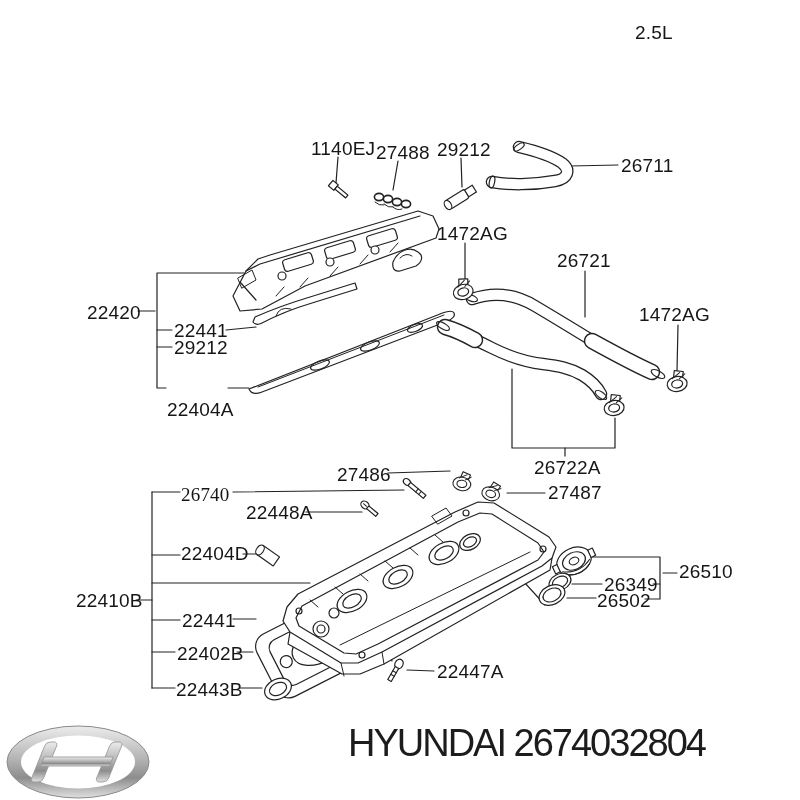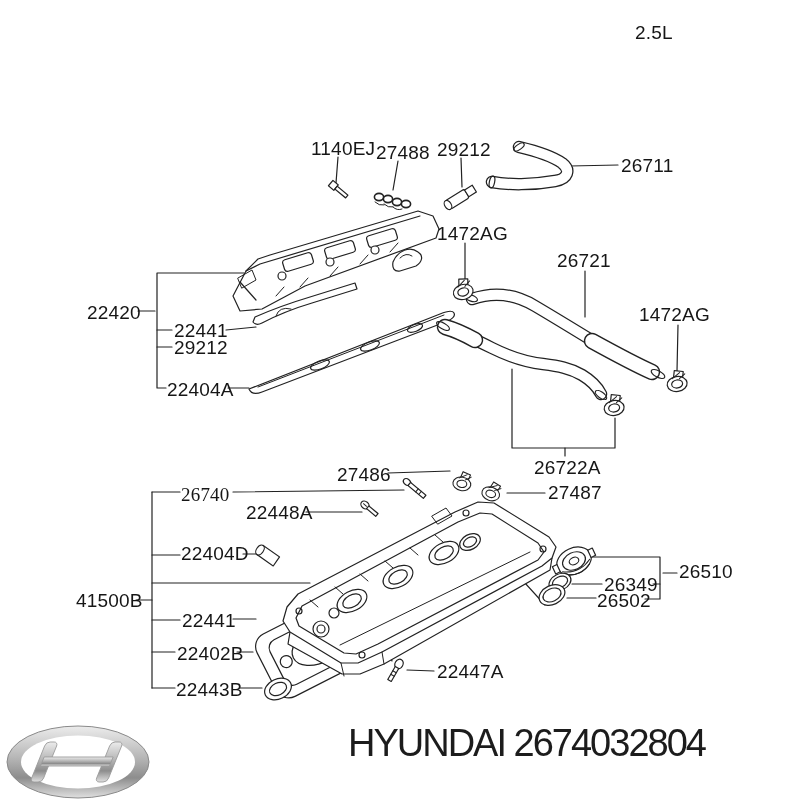--- a/index.html
+++ b/index.html
@@ -277,30 +277,30 @@
   <div class="co" style="left:376px;top:143px;">27488</div>
   <div class="co" style="left:437px;top:140px;">29212</div>
   <div class="co" style="left:621px;top:156px;">26711</div>
   <div class="co" style="left:437px;top:224px;">1472AG</div>
   <div class="co" style="left:557px;top:251px;text-align:right;">26721</div>
   <div class="co" style="left:639px;top:305px;">1472AG</div>
 
   <div class="co" style="left:87px;top:303px;">22420</div>
   <div class="co" style="left:174px;top:321px;">22441</div>
   <div class="co" style="left:174px;top:338px;">29212</div>
-  <div class="co" style="left:167px;top:380px;">22404A</div>
+  <div class="co" style="left:167px;top:400px;">22404A</div>
 
   <div class="co" style="left:337px;top:465px;">27486</div>
   <div class="co" style="left:181px;top:485px;font-family:Liberation Serif, serif;">26740</div>
   <div class="co" style="left:246px;top:503px;">22448A</div>
   <div class="co" style="left:548px;top:483px;">27487</div>
   <div class="co" style="left:534px;top:458px;">26722A</div>
   <div class="co" style="left:181px;top:544px;">22404D</div>
 
-  <div class="co" style="left:76px;top:591px;">41500B</div>
+  <div class="co" style="left:76px;top:591px;">22410B</div>
   <div class="co" style="left:182px;top:611px;">22441</div>
   <div class="co" style="left:177px;top:644px;">22402B</div>
   <div class="co" style="left:176px;top:680px;">22443B</div>
   <div class="co" style="left:437px;top:662px;text-align:right;">22447A</div>
 
   <div class="co" style="left:604px;top:575px;">26349</div>
   <div class="co" style="left:597px;top:591px;">26502</div>
   <div class="co" style="left:679px;top:562px;">26510</div>
 
   <div class="footer-text">HYUNDAI 2674032804</div>

